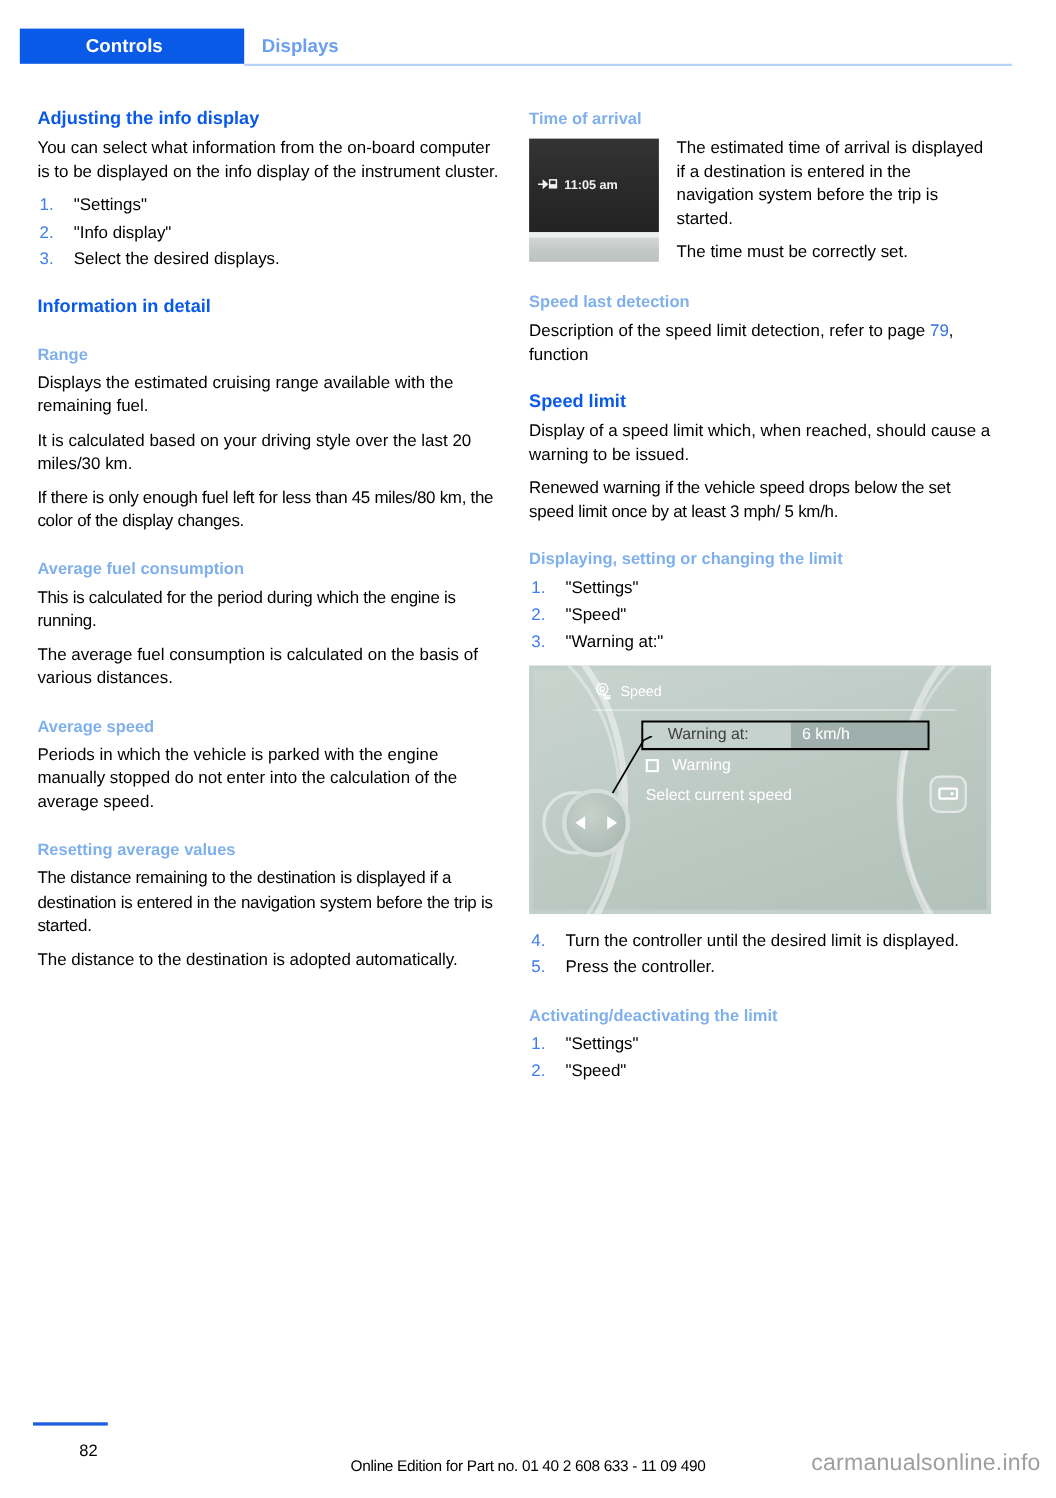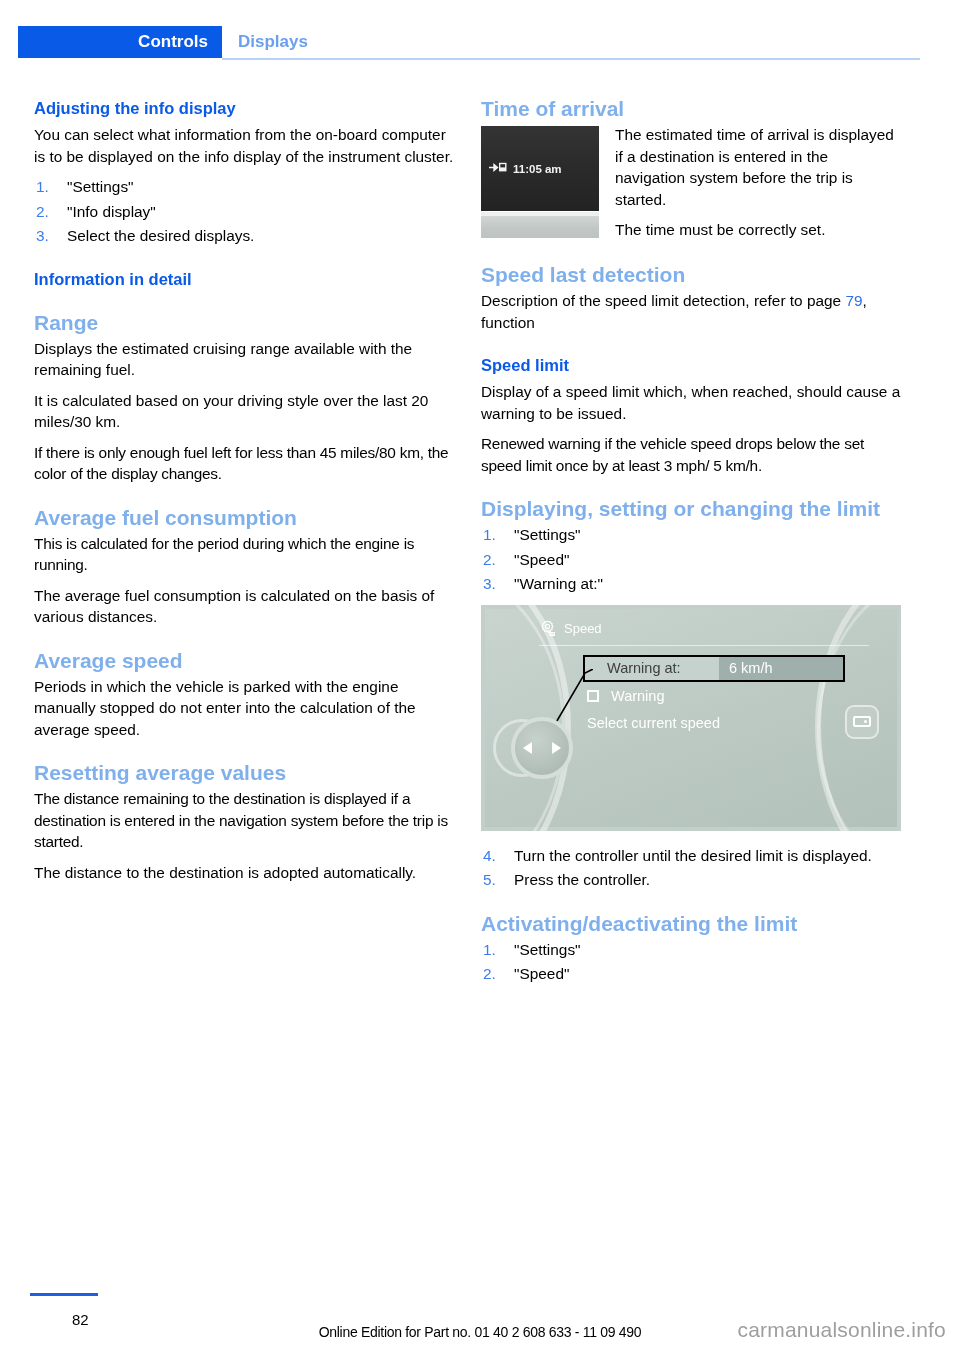--- a/index.html
+++ b/index.html
@@ -26,21 +26,21 @@
     position: absolute;
     left: 18px;
     top: 0;
     height: 32px;
     min-width: 204px;
     background: #0a5ae8;
     color: #ffffff;
     font-size: 17px;
     font-weight: bold;
     line-height: 32px;
-    text-align: right;
+    text-align: center;
     padding-right: 14px;
   }
   .tab-inactive {
     position: absolute;
     left: 238px;
     top: 0;
     height: 32px;
     color: #6b9ff0;
     font-size: 17px;
     font-weight: bold;
@@ -67,21 +67,21 @@
   h2.sec {
     color: #0a5ae8;
     font-size: 16.5px;
     font-weight: bold;
     line-height: 21px;
     margin-bottom: 5px;
     margin-top: 22px;
   }
   h3.sub {
     color: #7fb0ec;
-    font-size: 21px;
+    font-size: 15px;
     font-weight: bold;
     line-height: 22px;
     margin-bottom: 4px;
     margin-top: 22px;
   }
   h2.sec.first, h3.sub.first { margin-top: 0; }
 
   p.body {
     font-size: 15.4px;
     line-height: 21.5px;

